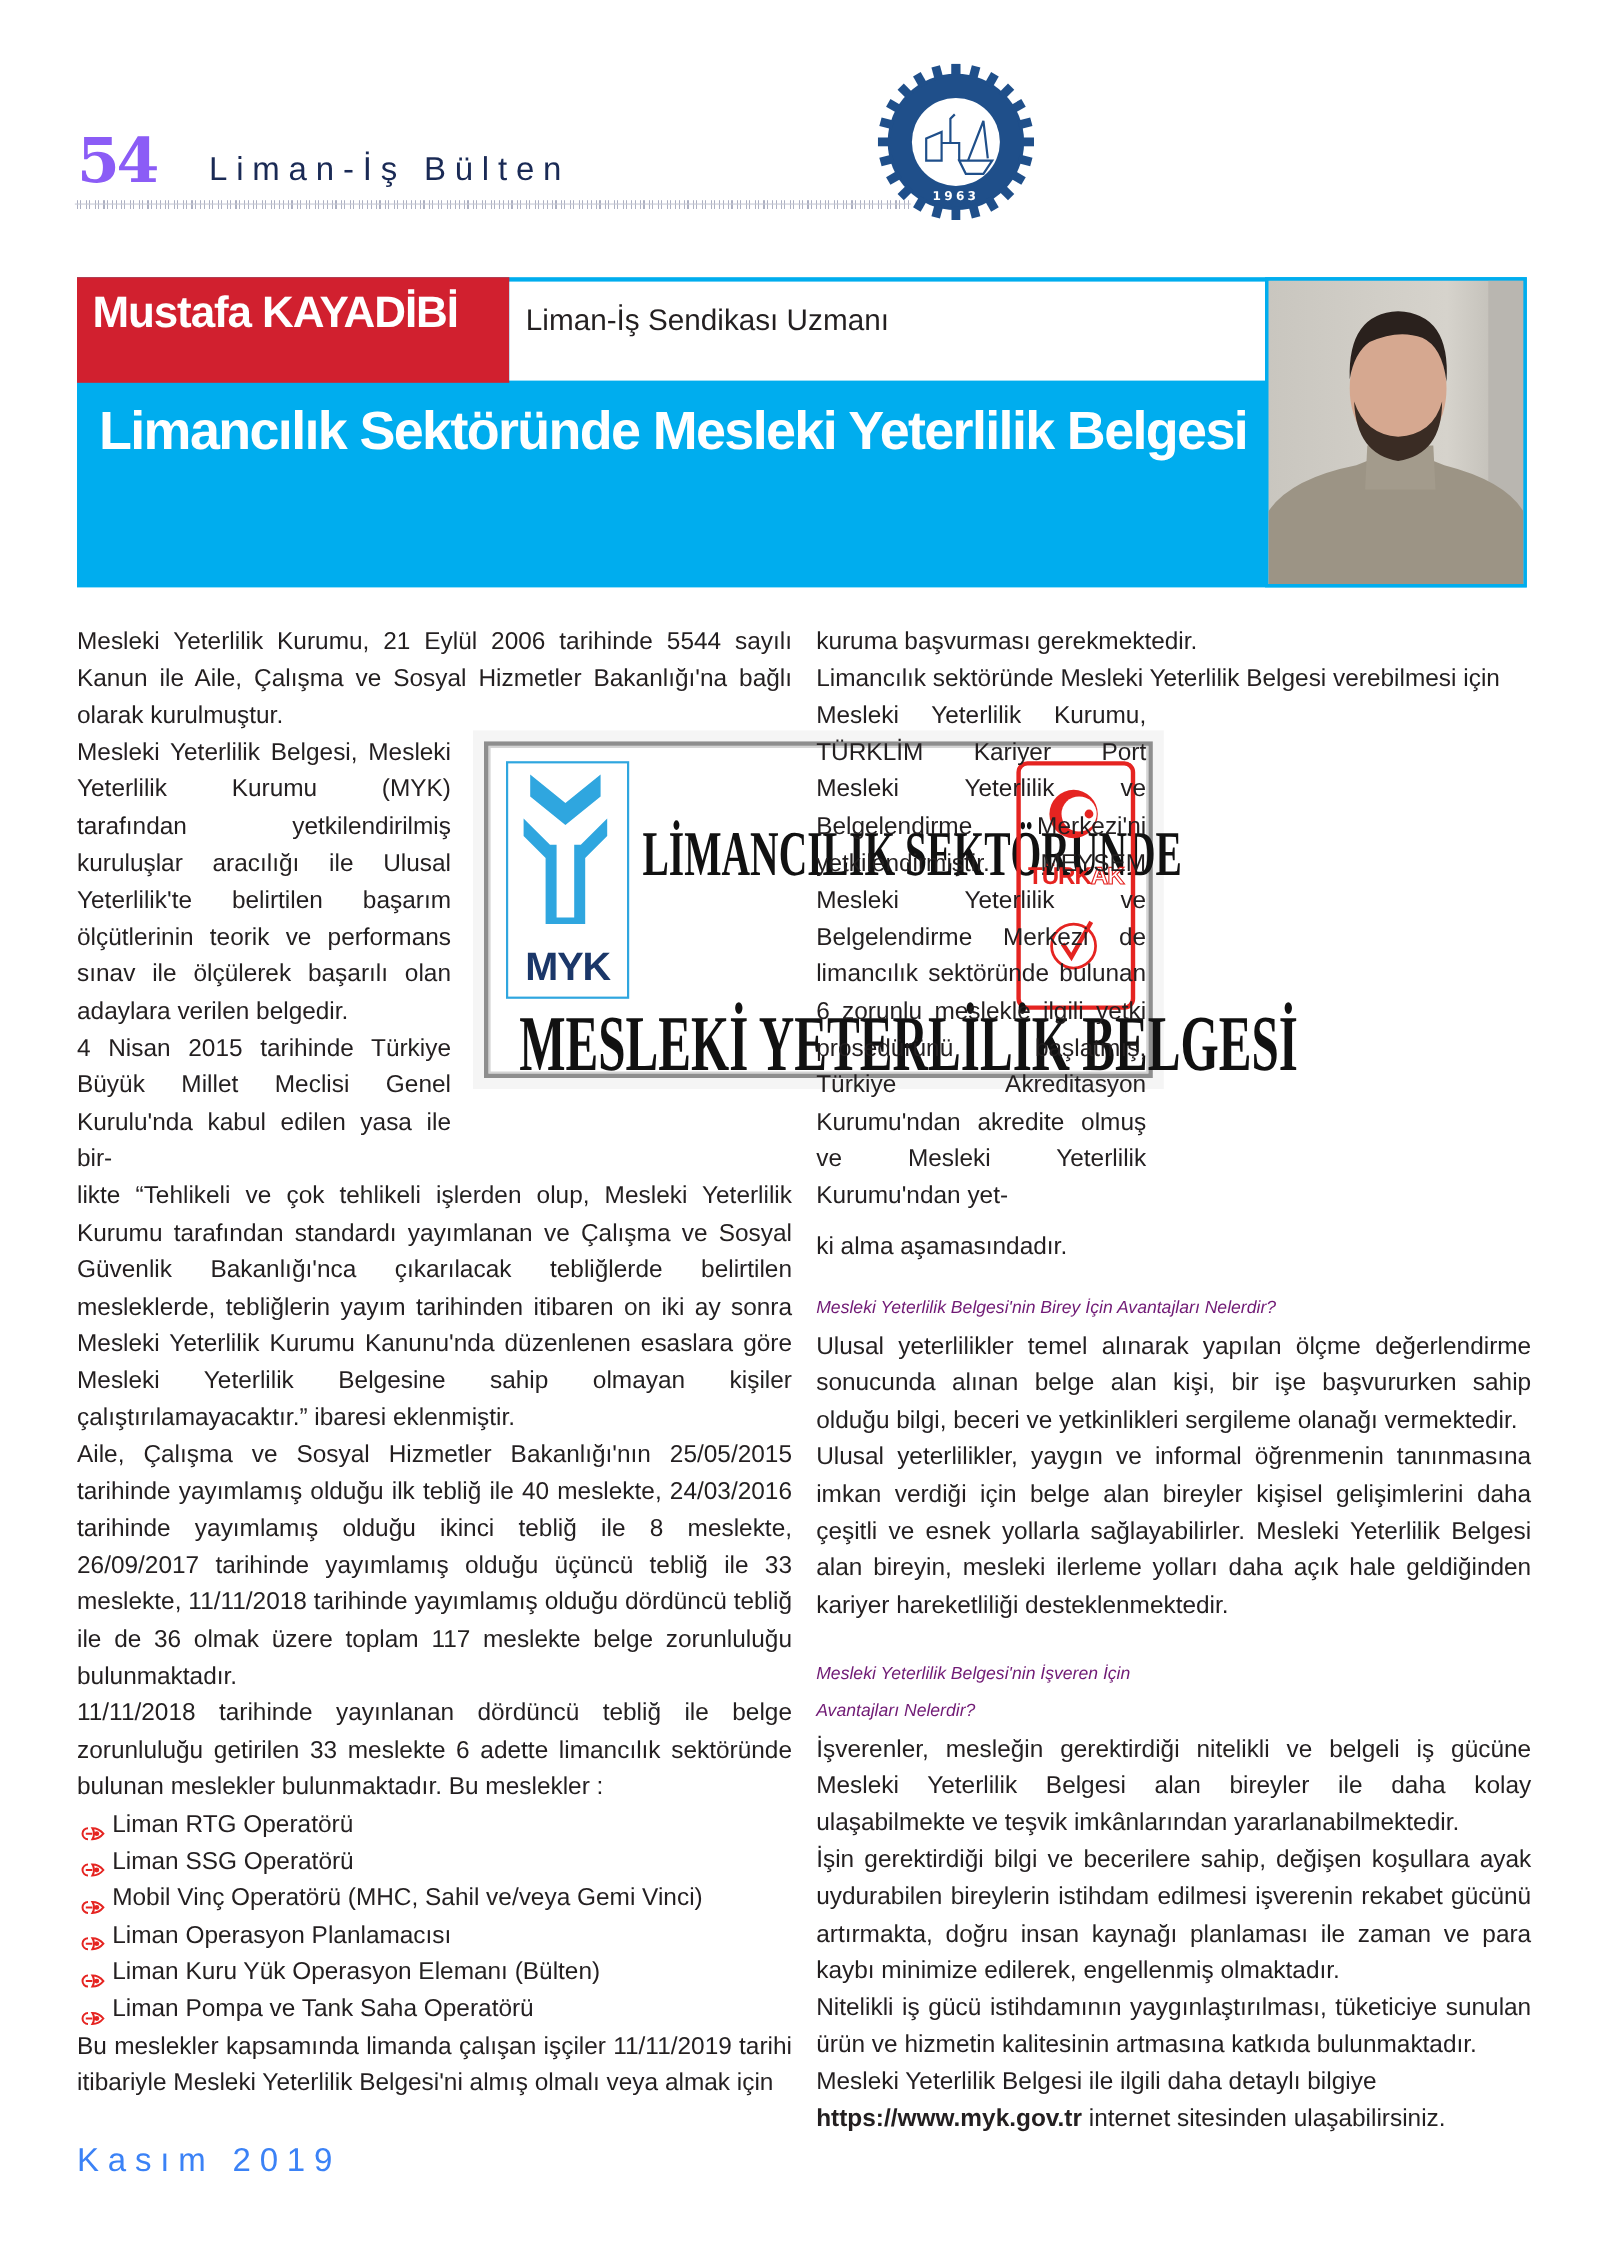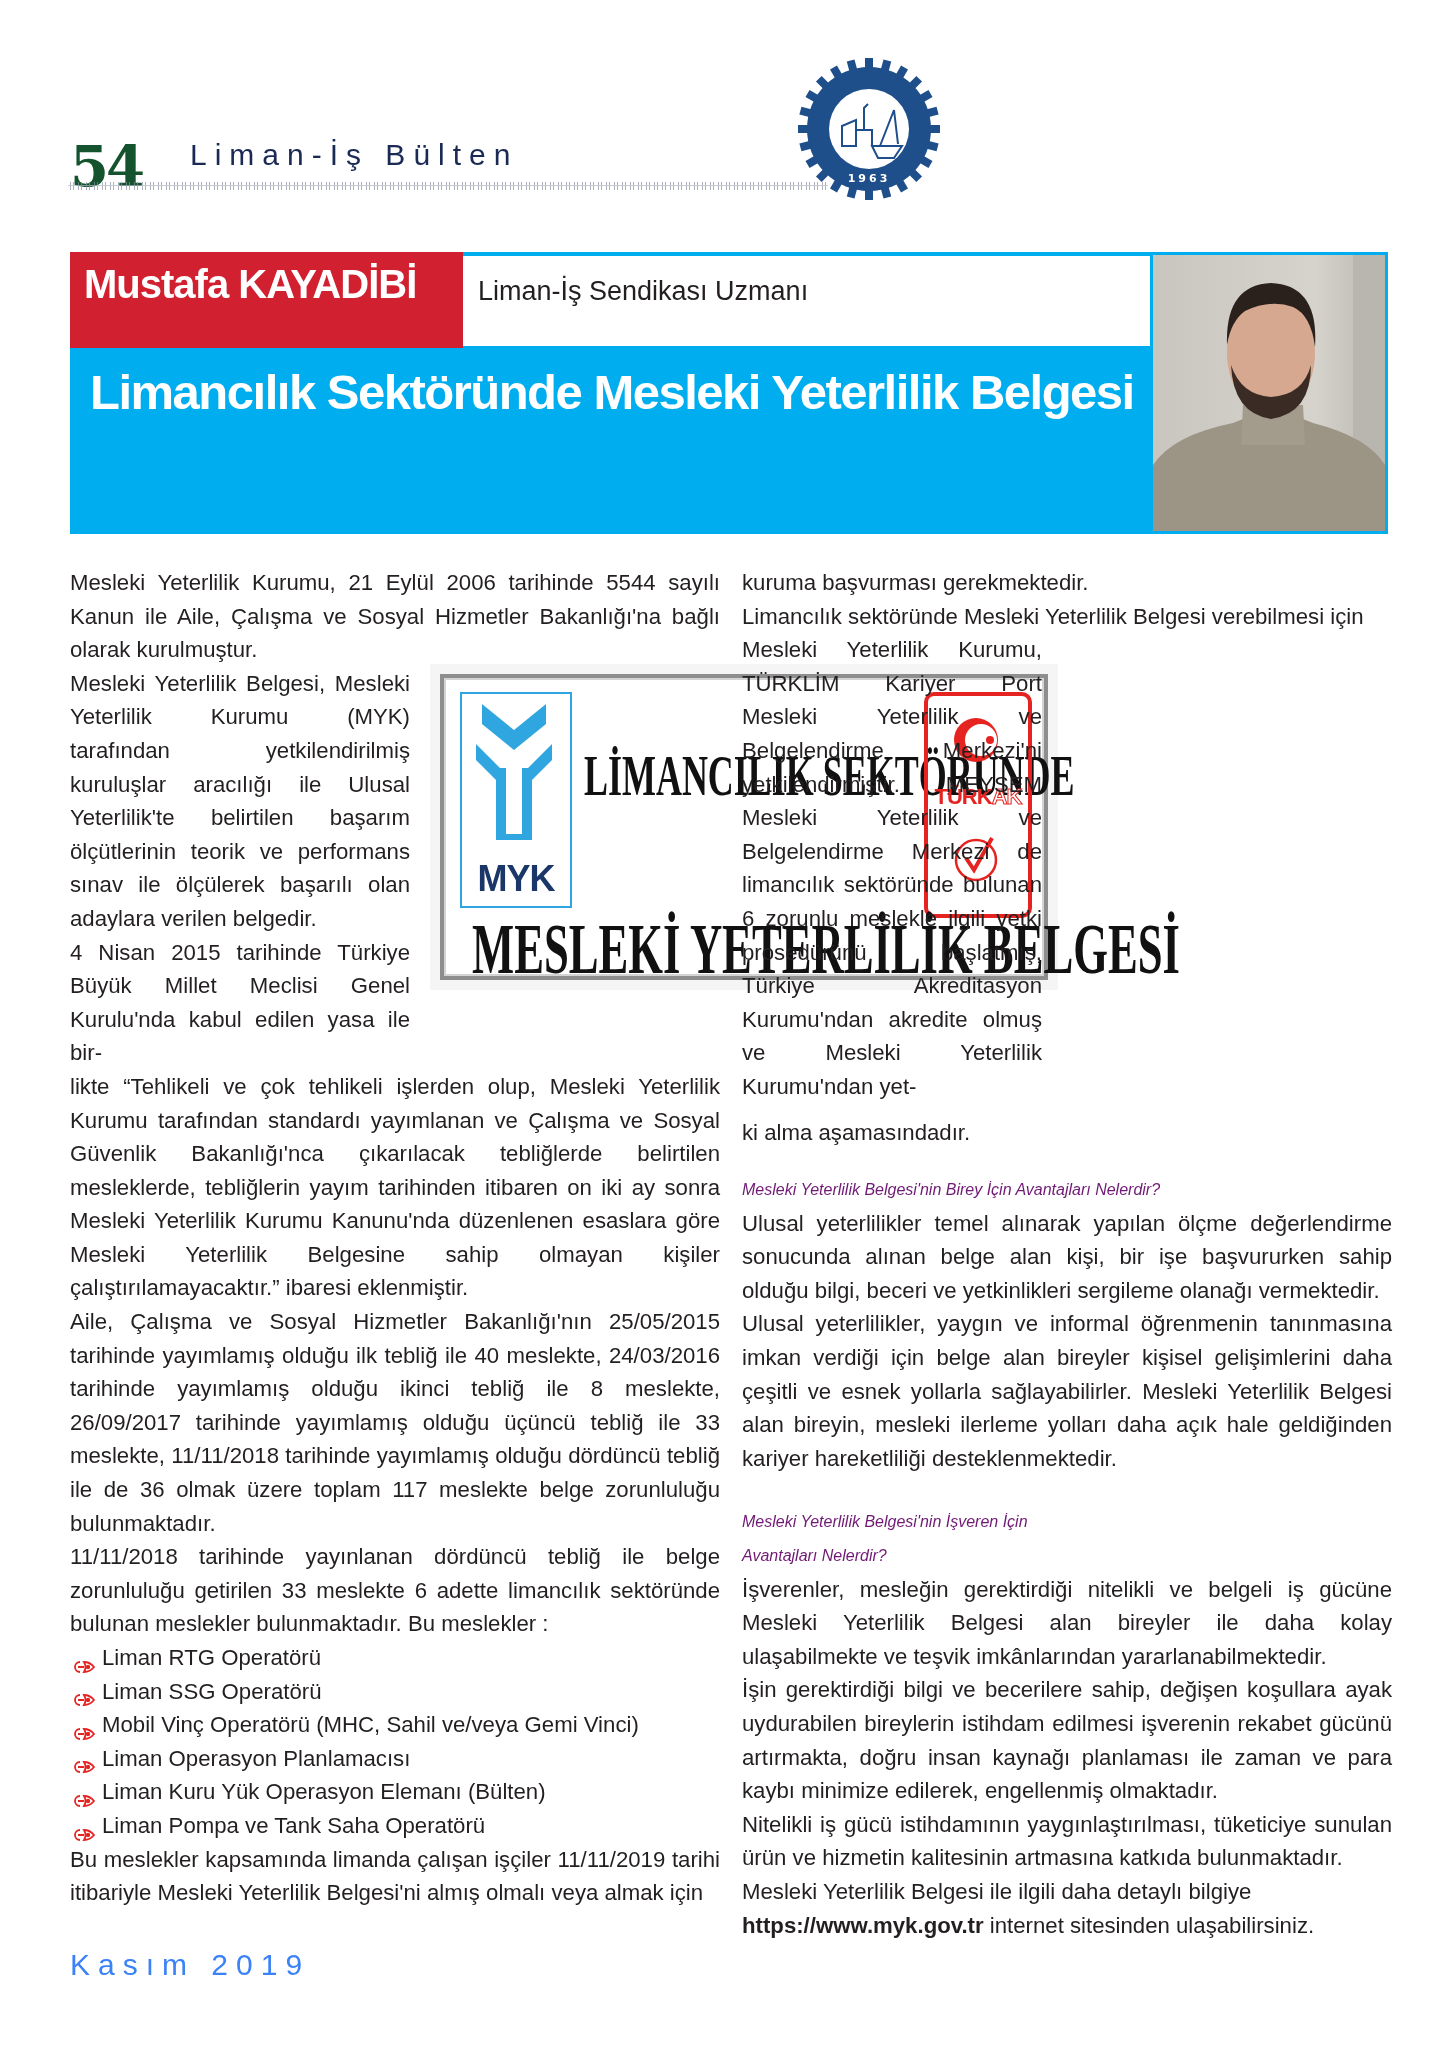--- a/index.html
+++ b/index.html
@@ -1,22 +1,22 @@
 <!DOCTYPE html>
 <html><head>
 <meta charset="utf-8">
 <style>
   html, body { margin:0; padding:0; background:#fff; }
   body { width:1455px; height:2048px; position:relative; overflow:hidden;
          font-family:"Liberation Sans", sans-serif; color:#231f20; }
   .abs { position:absolute; }
 
   
-  .page-num { left:70px; top:138px; font-family:"DejaVu Serif", serif; font-weight:bold;
-              font-size:56px; color:#14532d; letter-spacing:-3px; line-height:1; }
+  .page-num { left:70px; top:118px; font-family:"DejaVu Serif", serif; font-weight:bold;
+              font-size:56px; color:#8b5cf6; letter-spacing:-3px; line-height:1; }
   .pub-name { left:190px; top:138px; font-size:30px; color:#1a2a55; letter-spacing:8px;
               font-family:"Liberation Sans Narrow","Liberation Sans", sans-serif; }
   .deco-line { left:68px; top:182px; width:760px; height:8px;
                background: repeating-linear-gradient(90deg, transparent 0 2px, #8a8fa8 2px 3px, transparent 3px 5px, #8a8fa8 5px 6px, transparent 6px 8px); opacity:.7; }
   .deco-line::after { content:""; position:absolute; left:0; right:0; top:3px; height:1px; background:#b0b4c4; }
   .logo { left:798px; top:58px; width:142px; height:142px;text-align:right; }
 
   
   .banner { left:70px; top:252px; width:1318px; height:282px; background:#00adee; }
   .name-box { left:70px; top:252px; width:393px; height:96px; background:#d1202f; }

